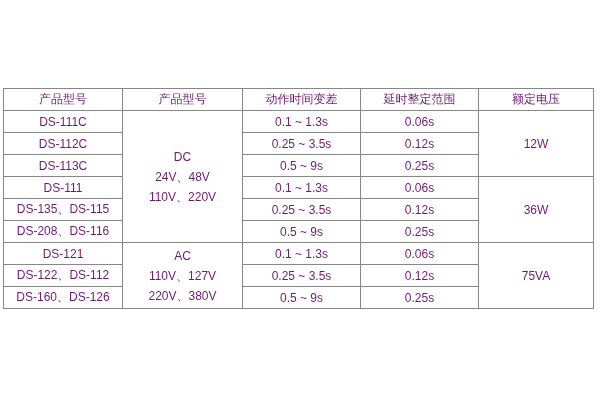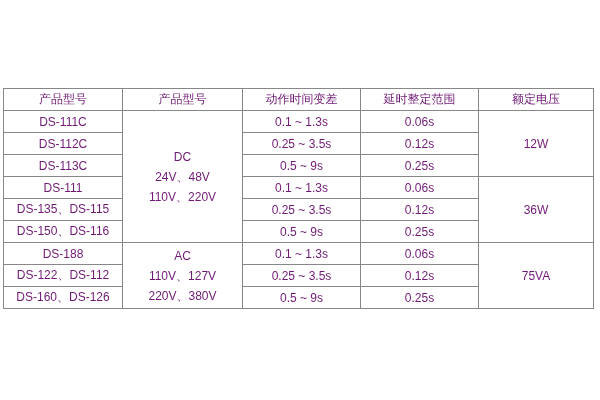--- a/index.html
+++ b/index.html
@@ -88,27 +88,27 @@
         <td rowspan="3">36W</td>
       </tr>
 
       <tr>
         <td>DS-135、DS-115</td>
         <td>0.25 ~ 3.5s</td>
         <td>0.12s</td>
       </tr>
 
       <tr>
-        <td>DS-150、DS-116</td>
+        <td>DS-208、DS-116</td>
         <td>0.5 ~ 9s</td>
         <td>0.25s</td>
       </tr>
 
       <tr>
-        <td>DS-188</td>
+        <td>DS-121</td>
         <td class="voltage-cell" rowspan="3">
           <div>AC</div>
           <div>110V、127V</div>
           <div>220V、380V</div>
         </td>
         <td>0.1 ~ 1.3s</td>
         <td>0.06s</td>
         <td rowspan="3">75VA</td>
       </tr>
 

